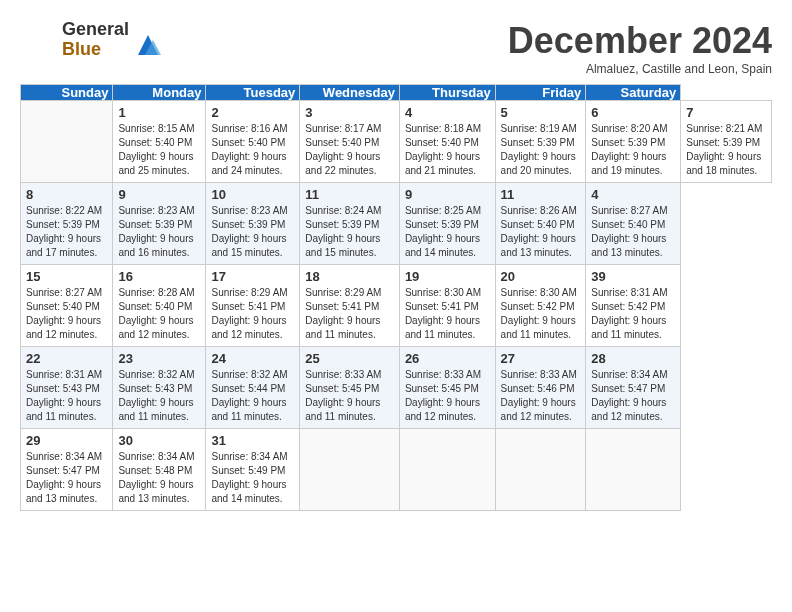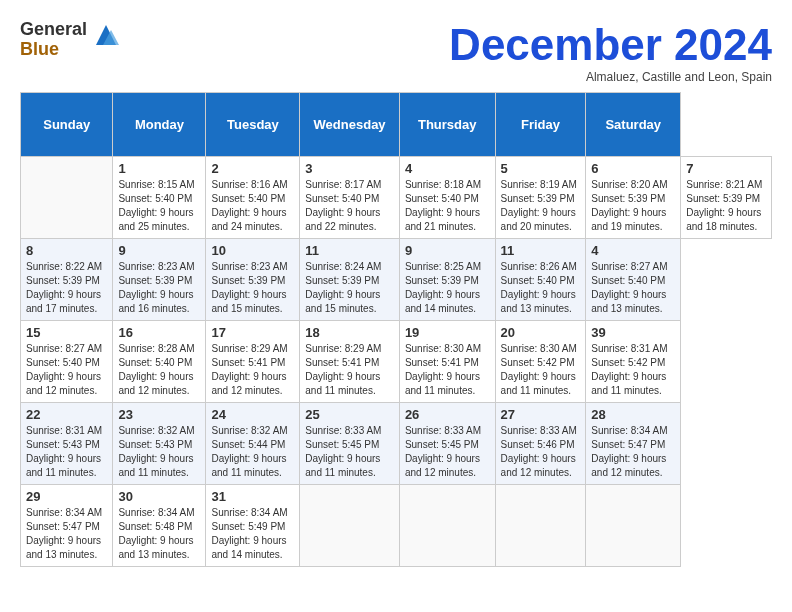--- a/index.html
+++ b/index.html
@@ -11,21 +11,22 @@
       padding: 20px;
     }
     .header-top {
       display: flex;
       justify-content: space-between;
       align-items: flex-start;
       margin-bottom: 4px;
     }
     .logo {
       display: flex;
-      align-items: flex-start;
+      align-items: flex-end;
+      margin-left: 42px;
     }
     .logo-text {
       display: flex;
       flex-direction: column;
       line-height: 1.1;
     }
     .logo-general {
       font-size: 18px;
       font-weight: bold;
       color: #333;
@@ -37,40 +38,40 @@
     }
     .logo-icon {
       width: 30px;
       height: 30px;
       margin-left: 4px;
     }
     .title-area {
       text-align: right;
     }
     .month-title {
-      font-size: 44px;
+      font-size: 36px;
       font-weight: bold;
-      color: #1d4ed8;
+      color: #404040;
     }
     .subtitle {
       font-size: 12px;
       color: #444;
     }
     .calendar {
       width: 100%;
       border-collapse: collapse;
       margin-top: 8px;
     }
     .calendar th {
       background: #1a6fc4;
       color: #fff;
       font-size: 13px;
       font-weight: bold;
-      padding: 24px 4px;
-      text-align: center;
+      padding: 0 4px;
+      text-align: right;
       border: 1px solid #ccc;
     }
     .calendar td {
       vertical-align: top;
       border: 1px solid #ccc;
       padding: 4px 5px;
       width: 107px;
       min-height: 80px;
       font-size: 10.5px;
       color: #333;

